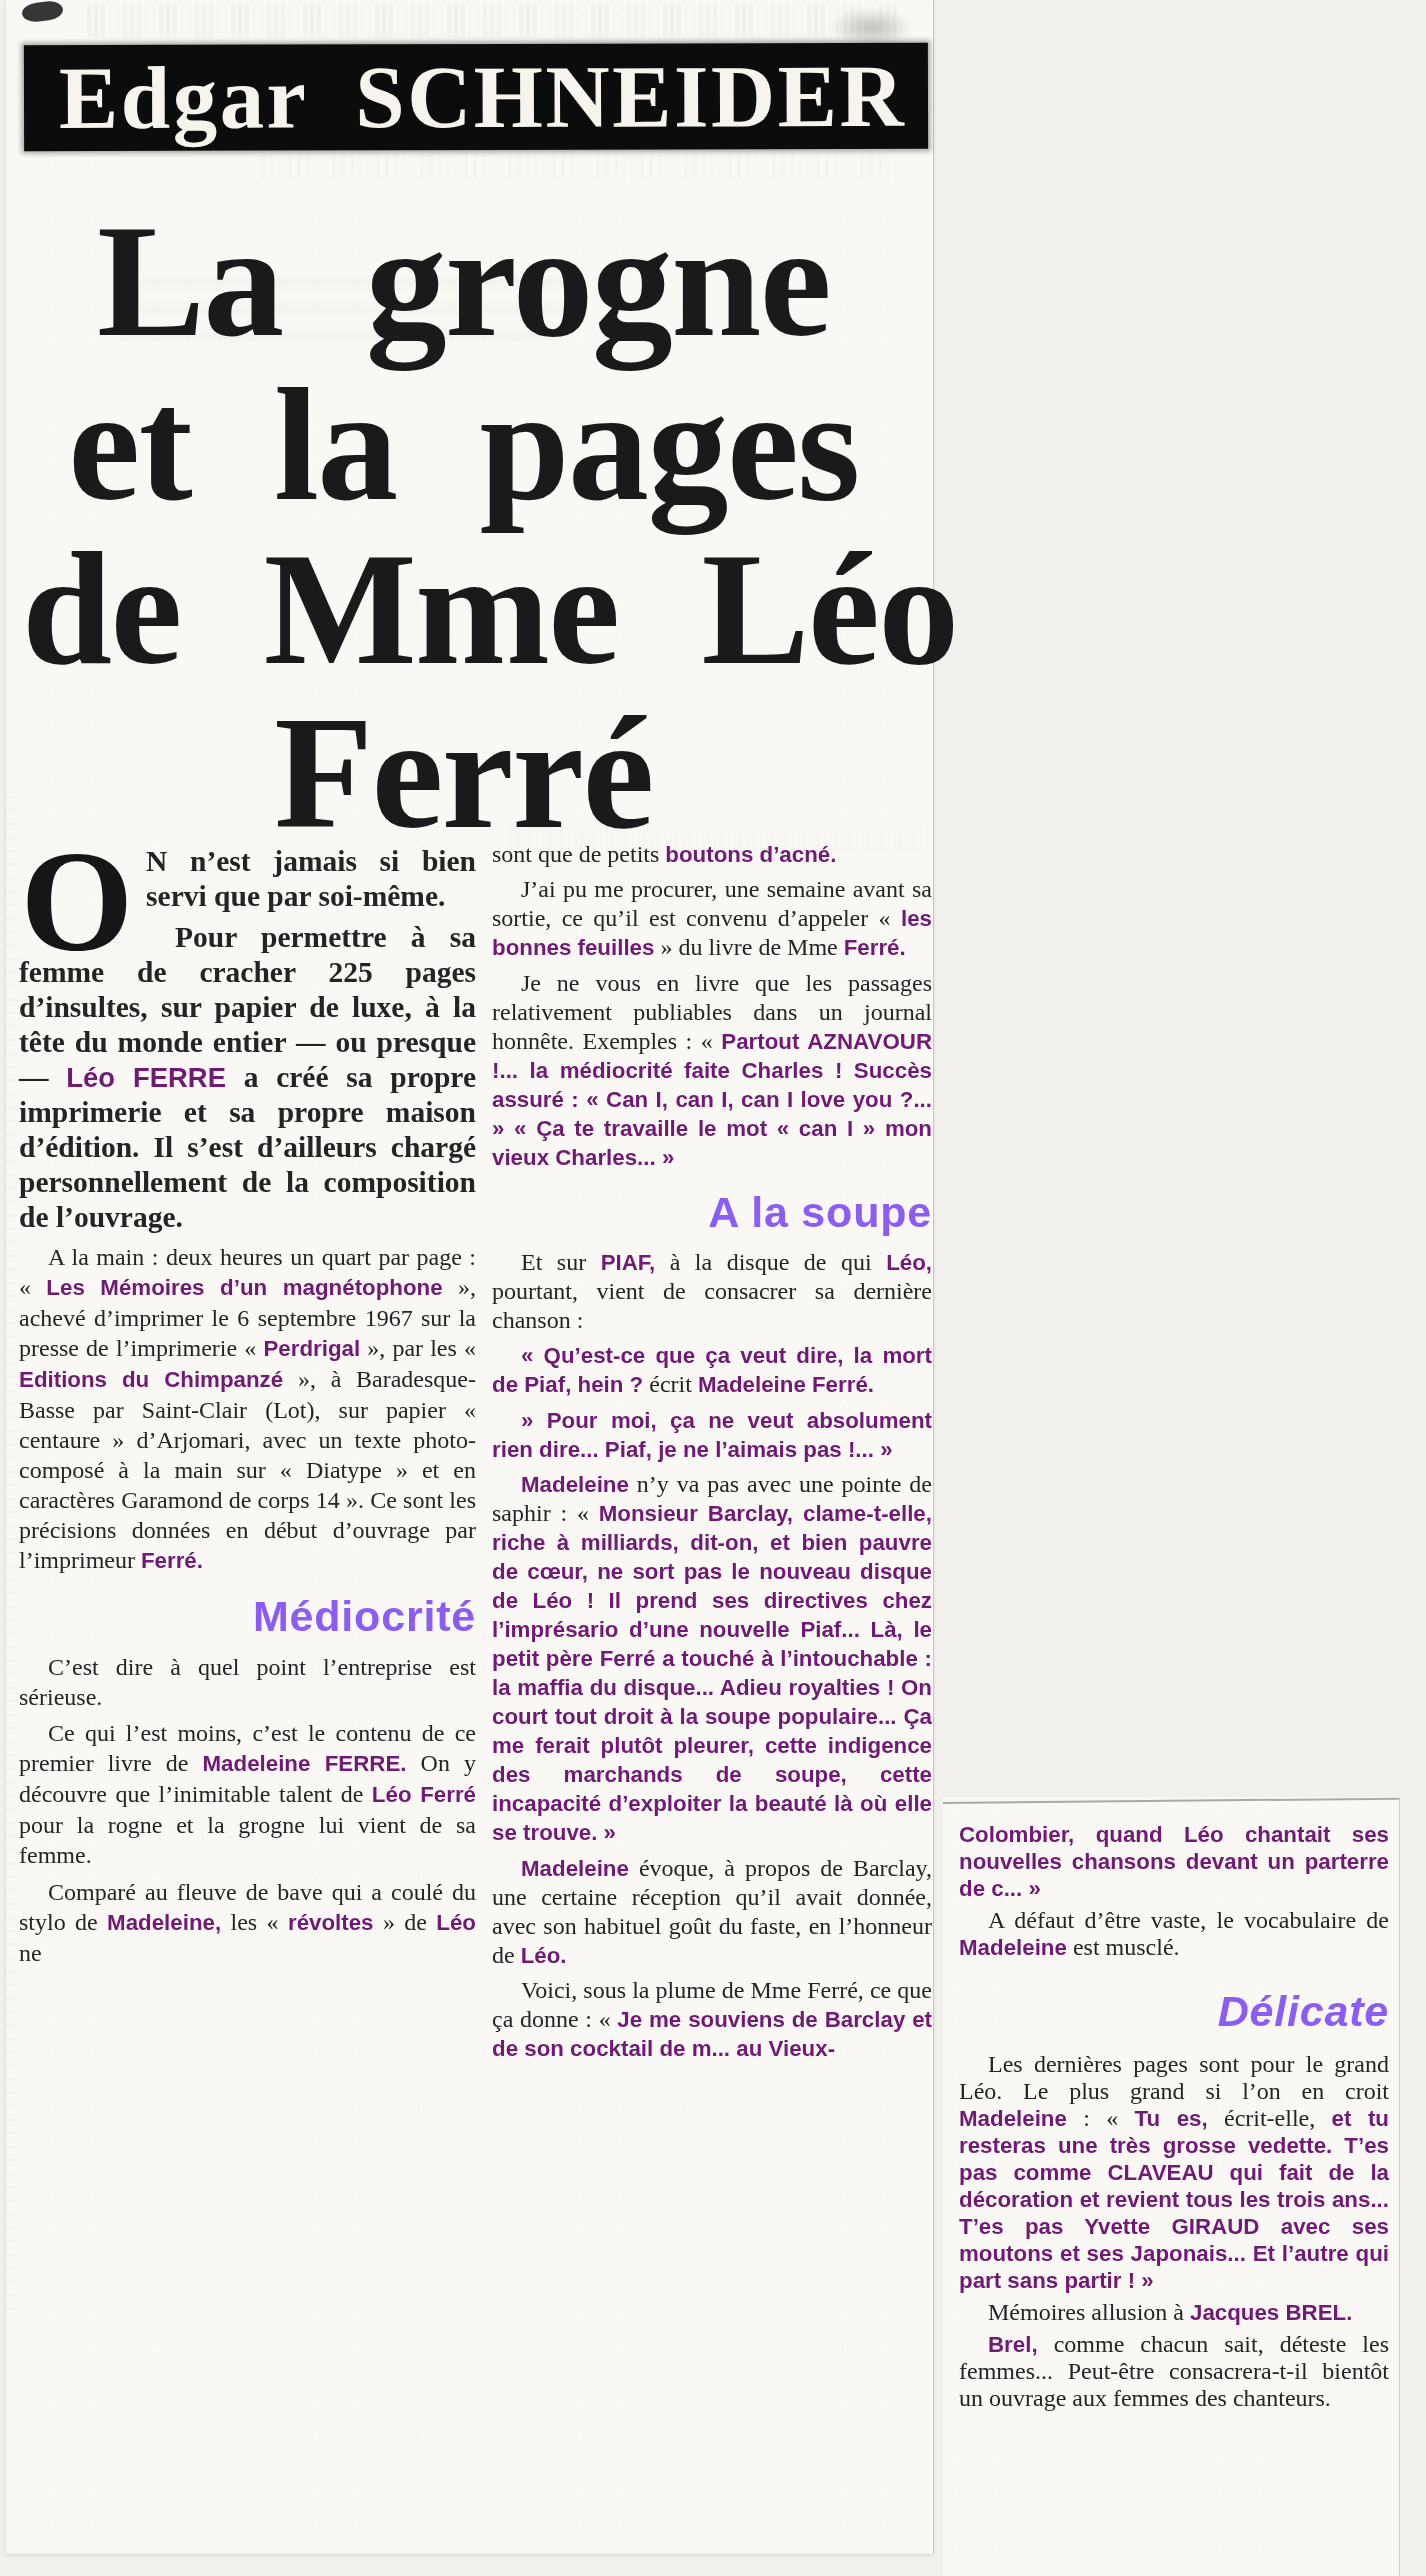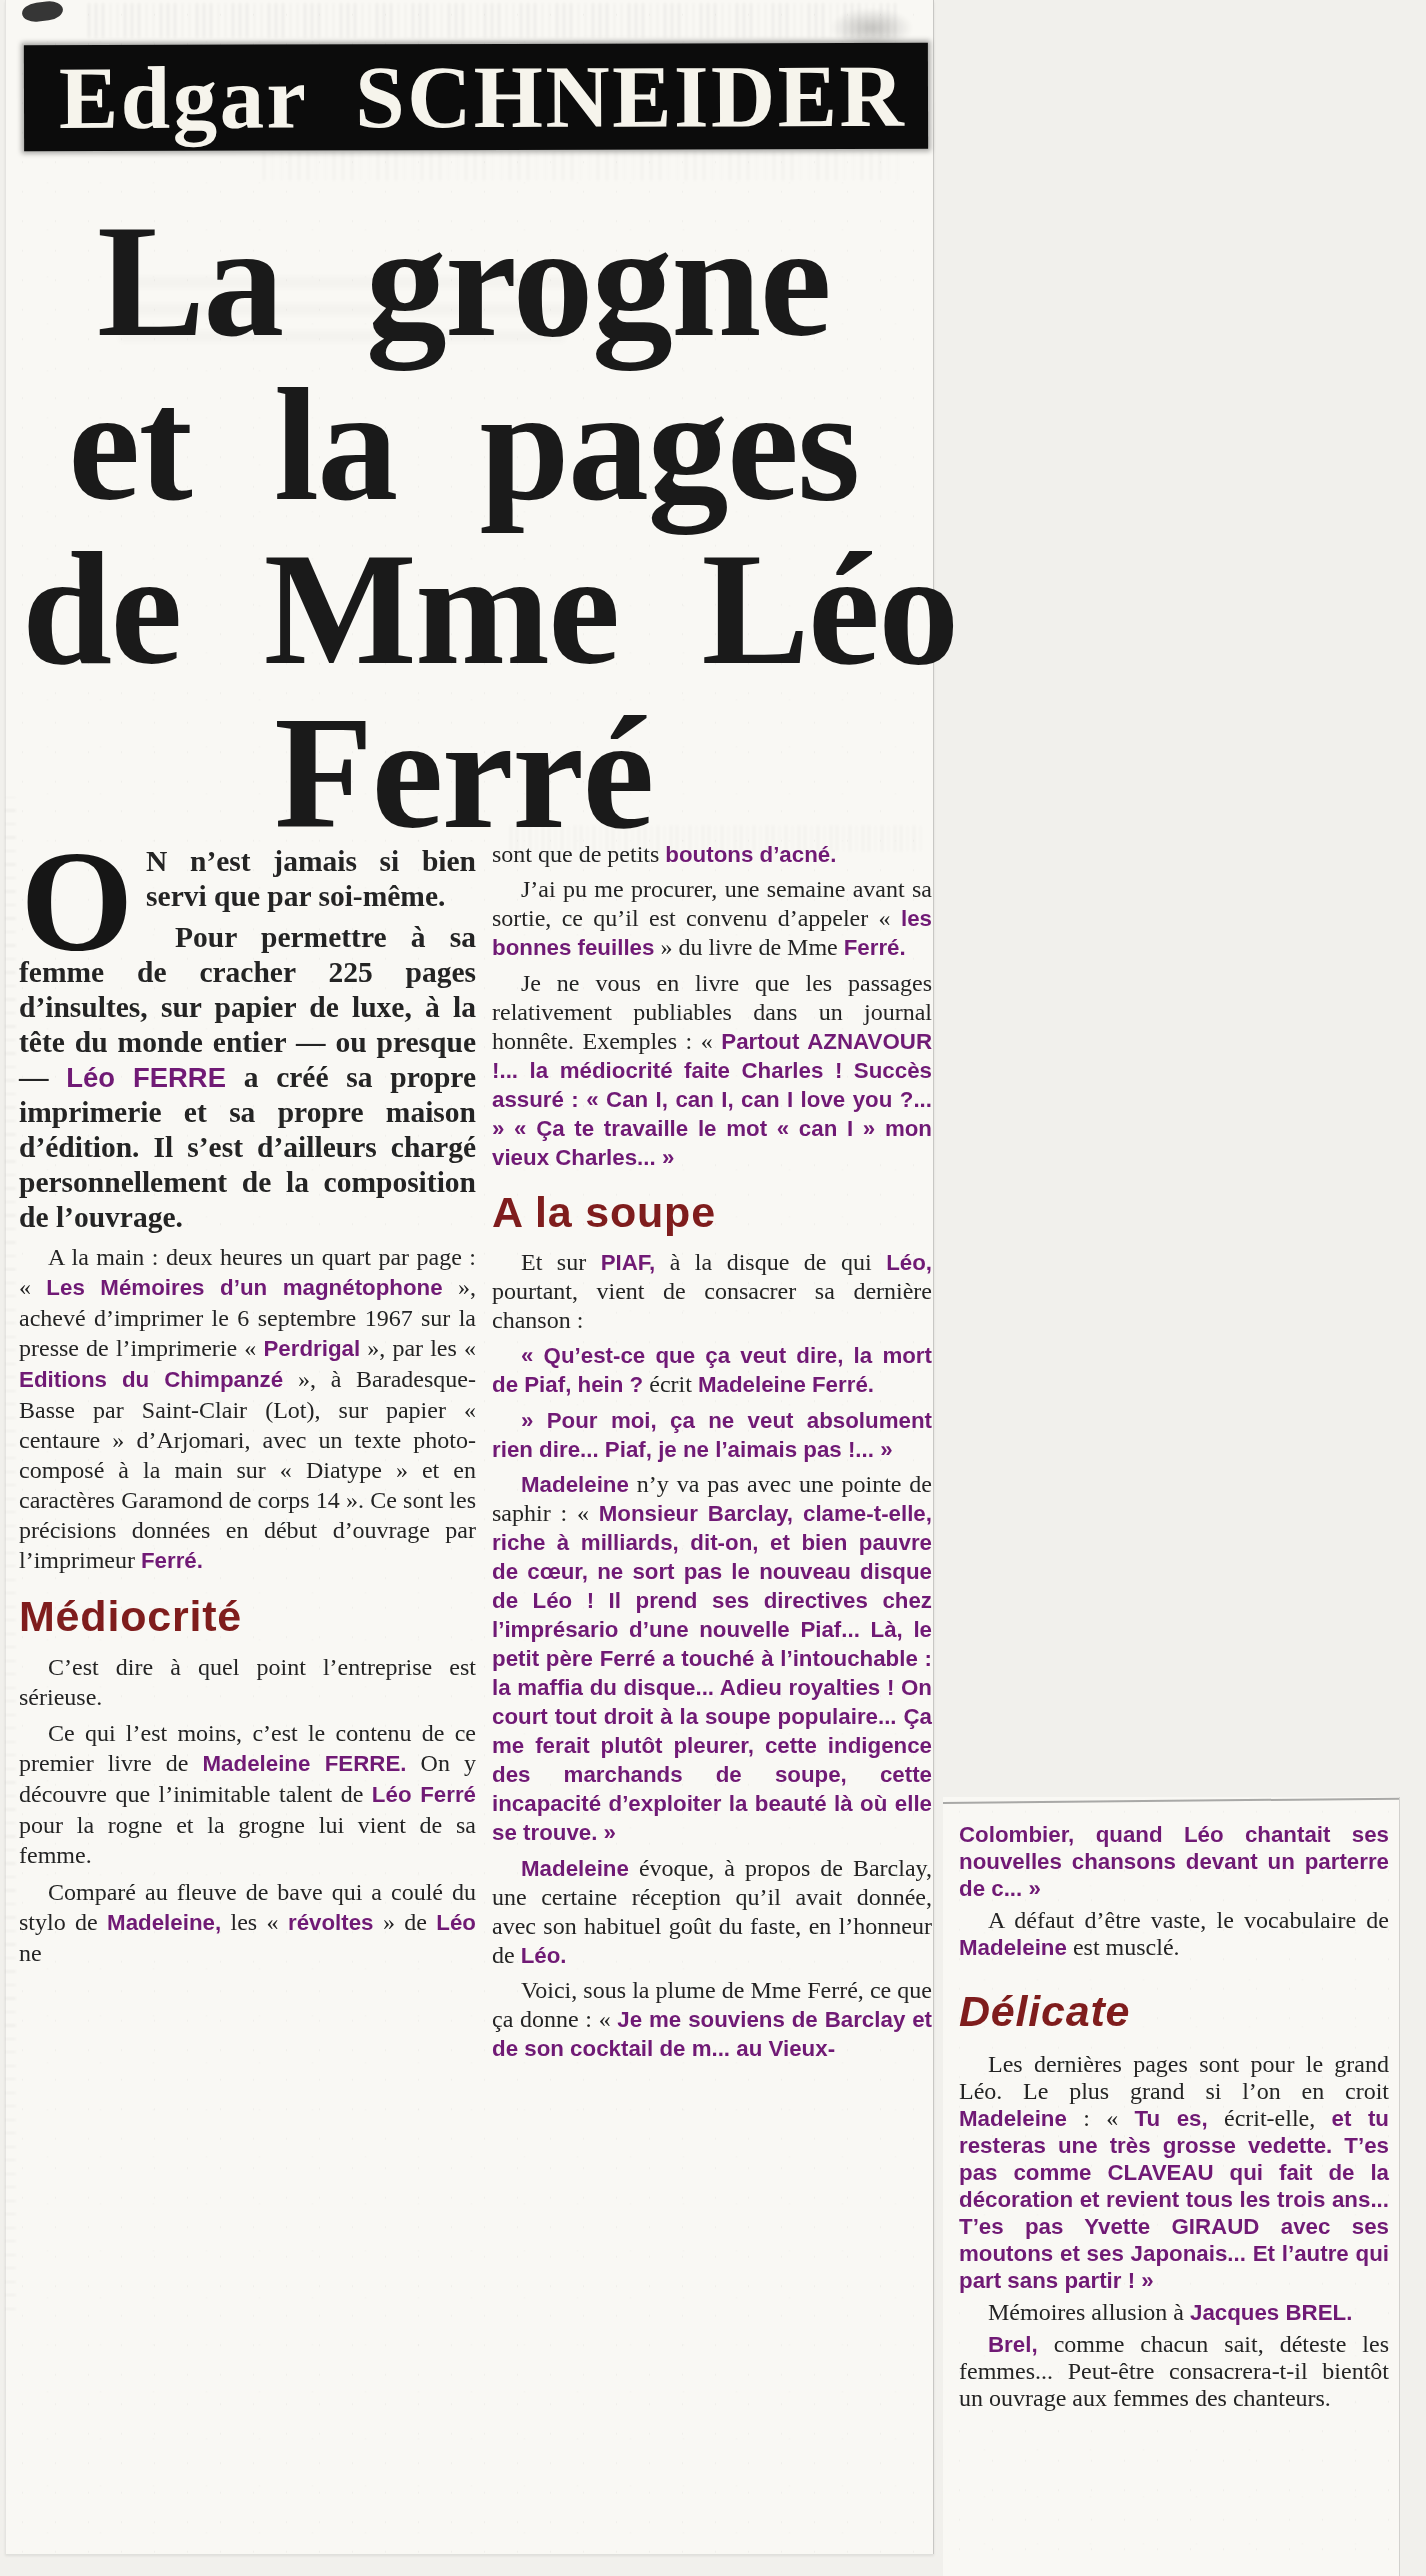--- a/index.html
+++ b/index.html
@@ -77,21 +77,21 @@
     font-weight:700;font-size:0.93em;color:#701a75;
   }
   .dropcap{
     float:left;
     font-weight:700;font-size:145px;line-height:102px;
     padding:6.4px 12.7px 0 1.6px;color:#161616;
   }
   .colhead{
     font-family:"Liberation Sans","DejaVu Sans",sans-serif;
     font-weight:700;font-size:43px;line-height:46px;
-    text-align:left;text-indent:0;letter-spacing:0.8px;color:#7f1d1d;
+    text-align:right;text-indent:0;letter-spacing:0.8px;color:#8b5cf6;
     margin:17.5px 0 12.7px;
   }
   #col3 .colhead{margin:27px 0 17.5px;font-style:italic;}
 
   
   .artifact{position:absolute;pointer-events:none;}
   .streak-top{
     left:88px;top:3.2px;width:812px;height:35px;
     background:repeating-linear-gradient(90deg,rgba(20,20,20,.2) 0 1.6px,transparent 1.6px 7.2px);
     filter:blur(1.6px);opacity:.32;

